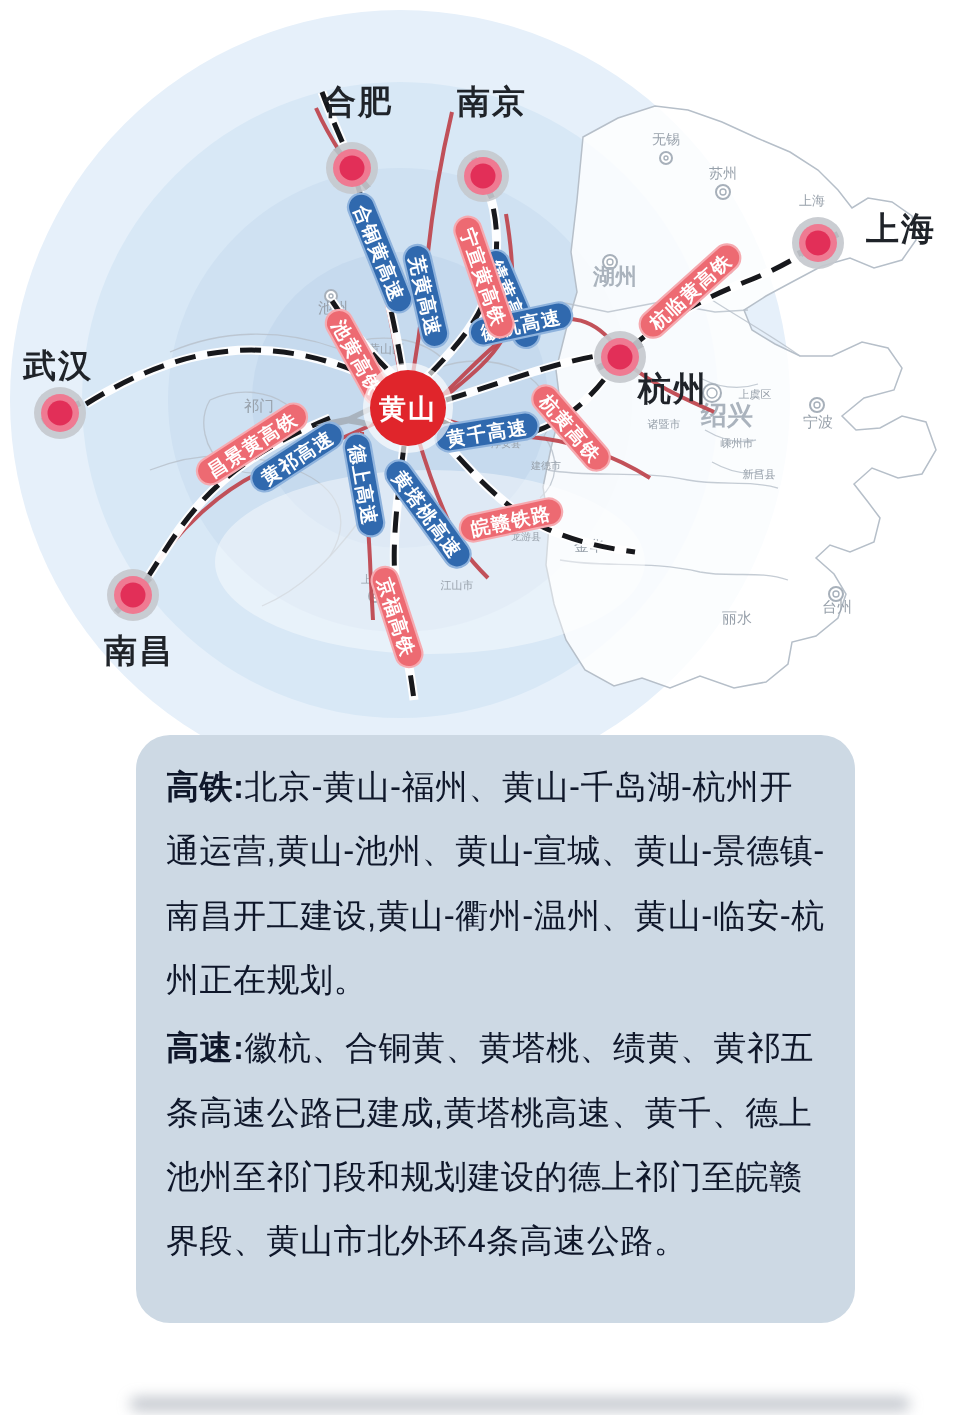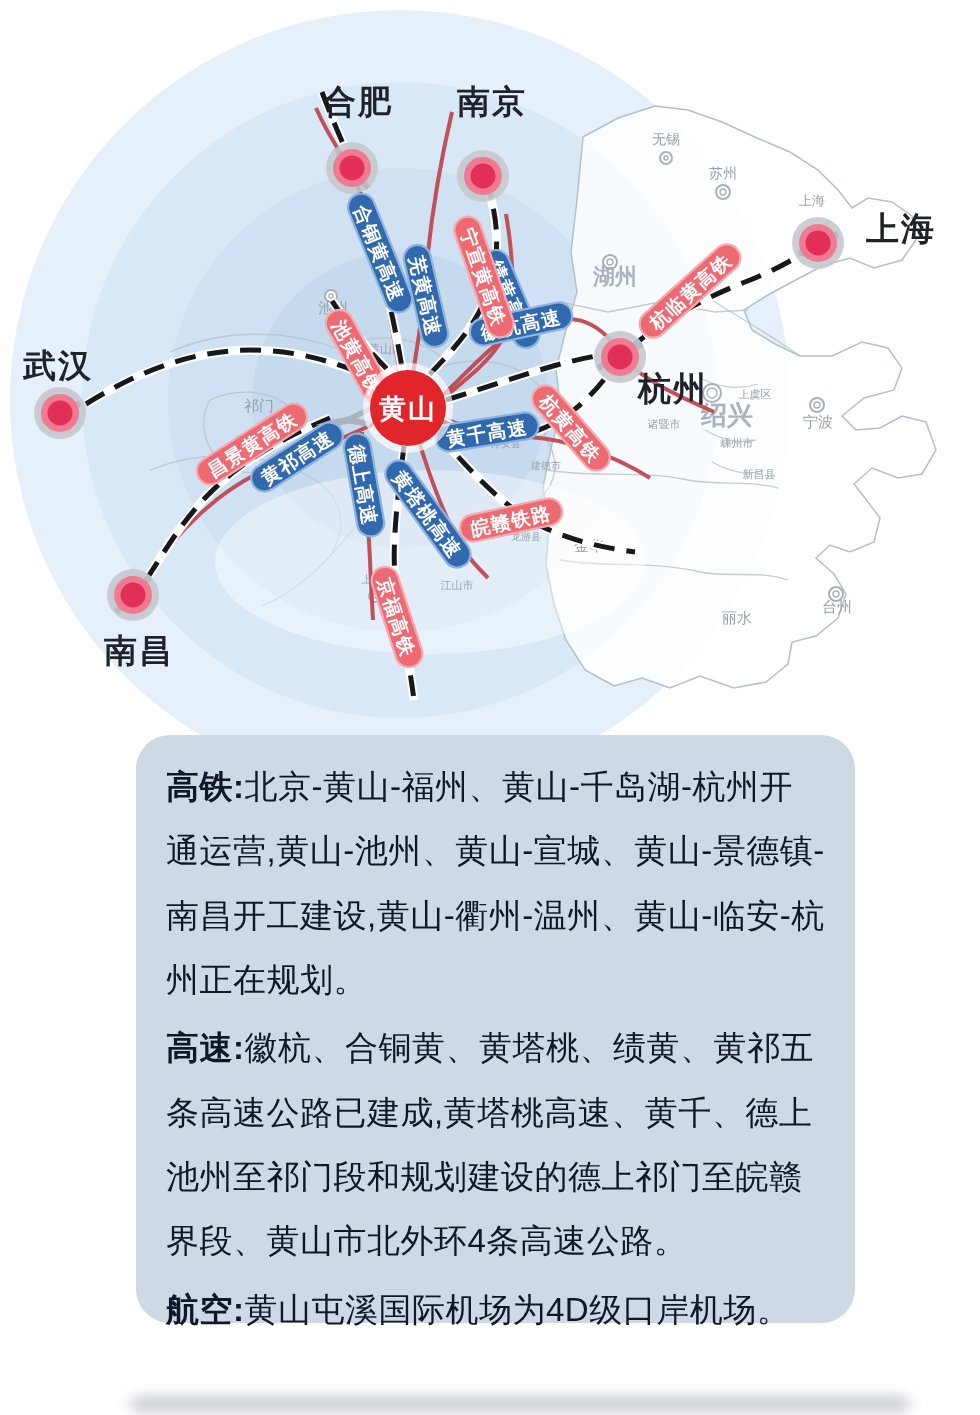--- a/index.html
+++ b/index.html
@@ -197,17 +197,16 @@
       <text x="492" y="113" font-size="33" fill="#1f2329" font-weight="600" text-anchor="middle" letter-spacing="2">南京</text>
       <text x="901" y="240" font-size="33" fill="#1f2329" font-weight="600" text-anchor="middle" letter-spacing="2">上海</text>
       <text x="673" y="400" font-size="33" fill="#1f2329" font-weight="600" text-anchor="middle" letter-spacing="2">杭州</text>
       <text x="58" y="377" font-size="33" fill="#1f2329" font-weight="600" text-anchor="middle" letter-spacing="2">武汉</text>
       <text x="139" y="662" font-size="33" fill="#1f2329" font-weight="600" text-anchor="middle" letter-spacing="2">南昌</text>
     </svg>
 
   <div class="panel">
     <p><span class="hd">高铁:</span><span>北京-黄山-福州、黄山-千岛湖-杭州开通运营,黄山-池州、黄山-宣城、黄山-景德镇-南昌开工建设,黄山-衢州-温州、黄山-临安-杭州正在规划。</span></p>
     <p><span class="hd">高速:</span><span>徽杭、合铜黄、黄塔桃、绩黄、黄祁五条高速公路已建成,黄塔桃高速、黄千、德上池州至祁门段和规划建设的德上祁门至皖赣界段、黄山市北外环4条高速公路。</span></p>
-    <p><span class="hd">航空:</span><span>黄山屯溪国际机场为4D级口岸机场。</span></p>
   </div>
 
   <div class="bottom-artifact"></div>
 </div>
 
 </body></html>

